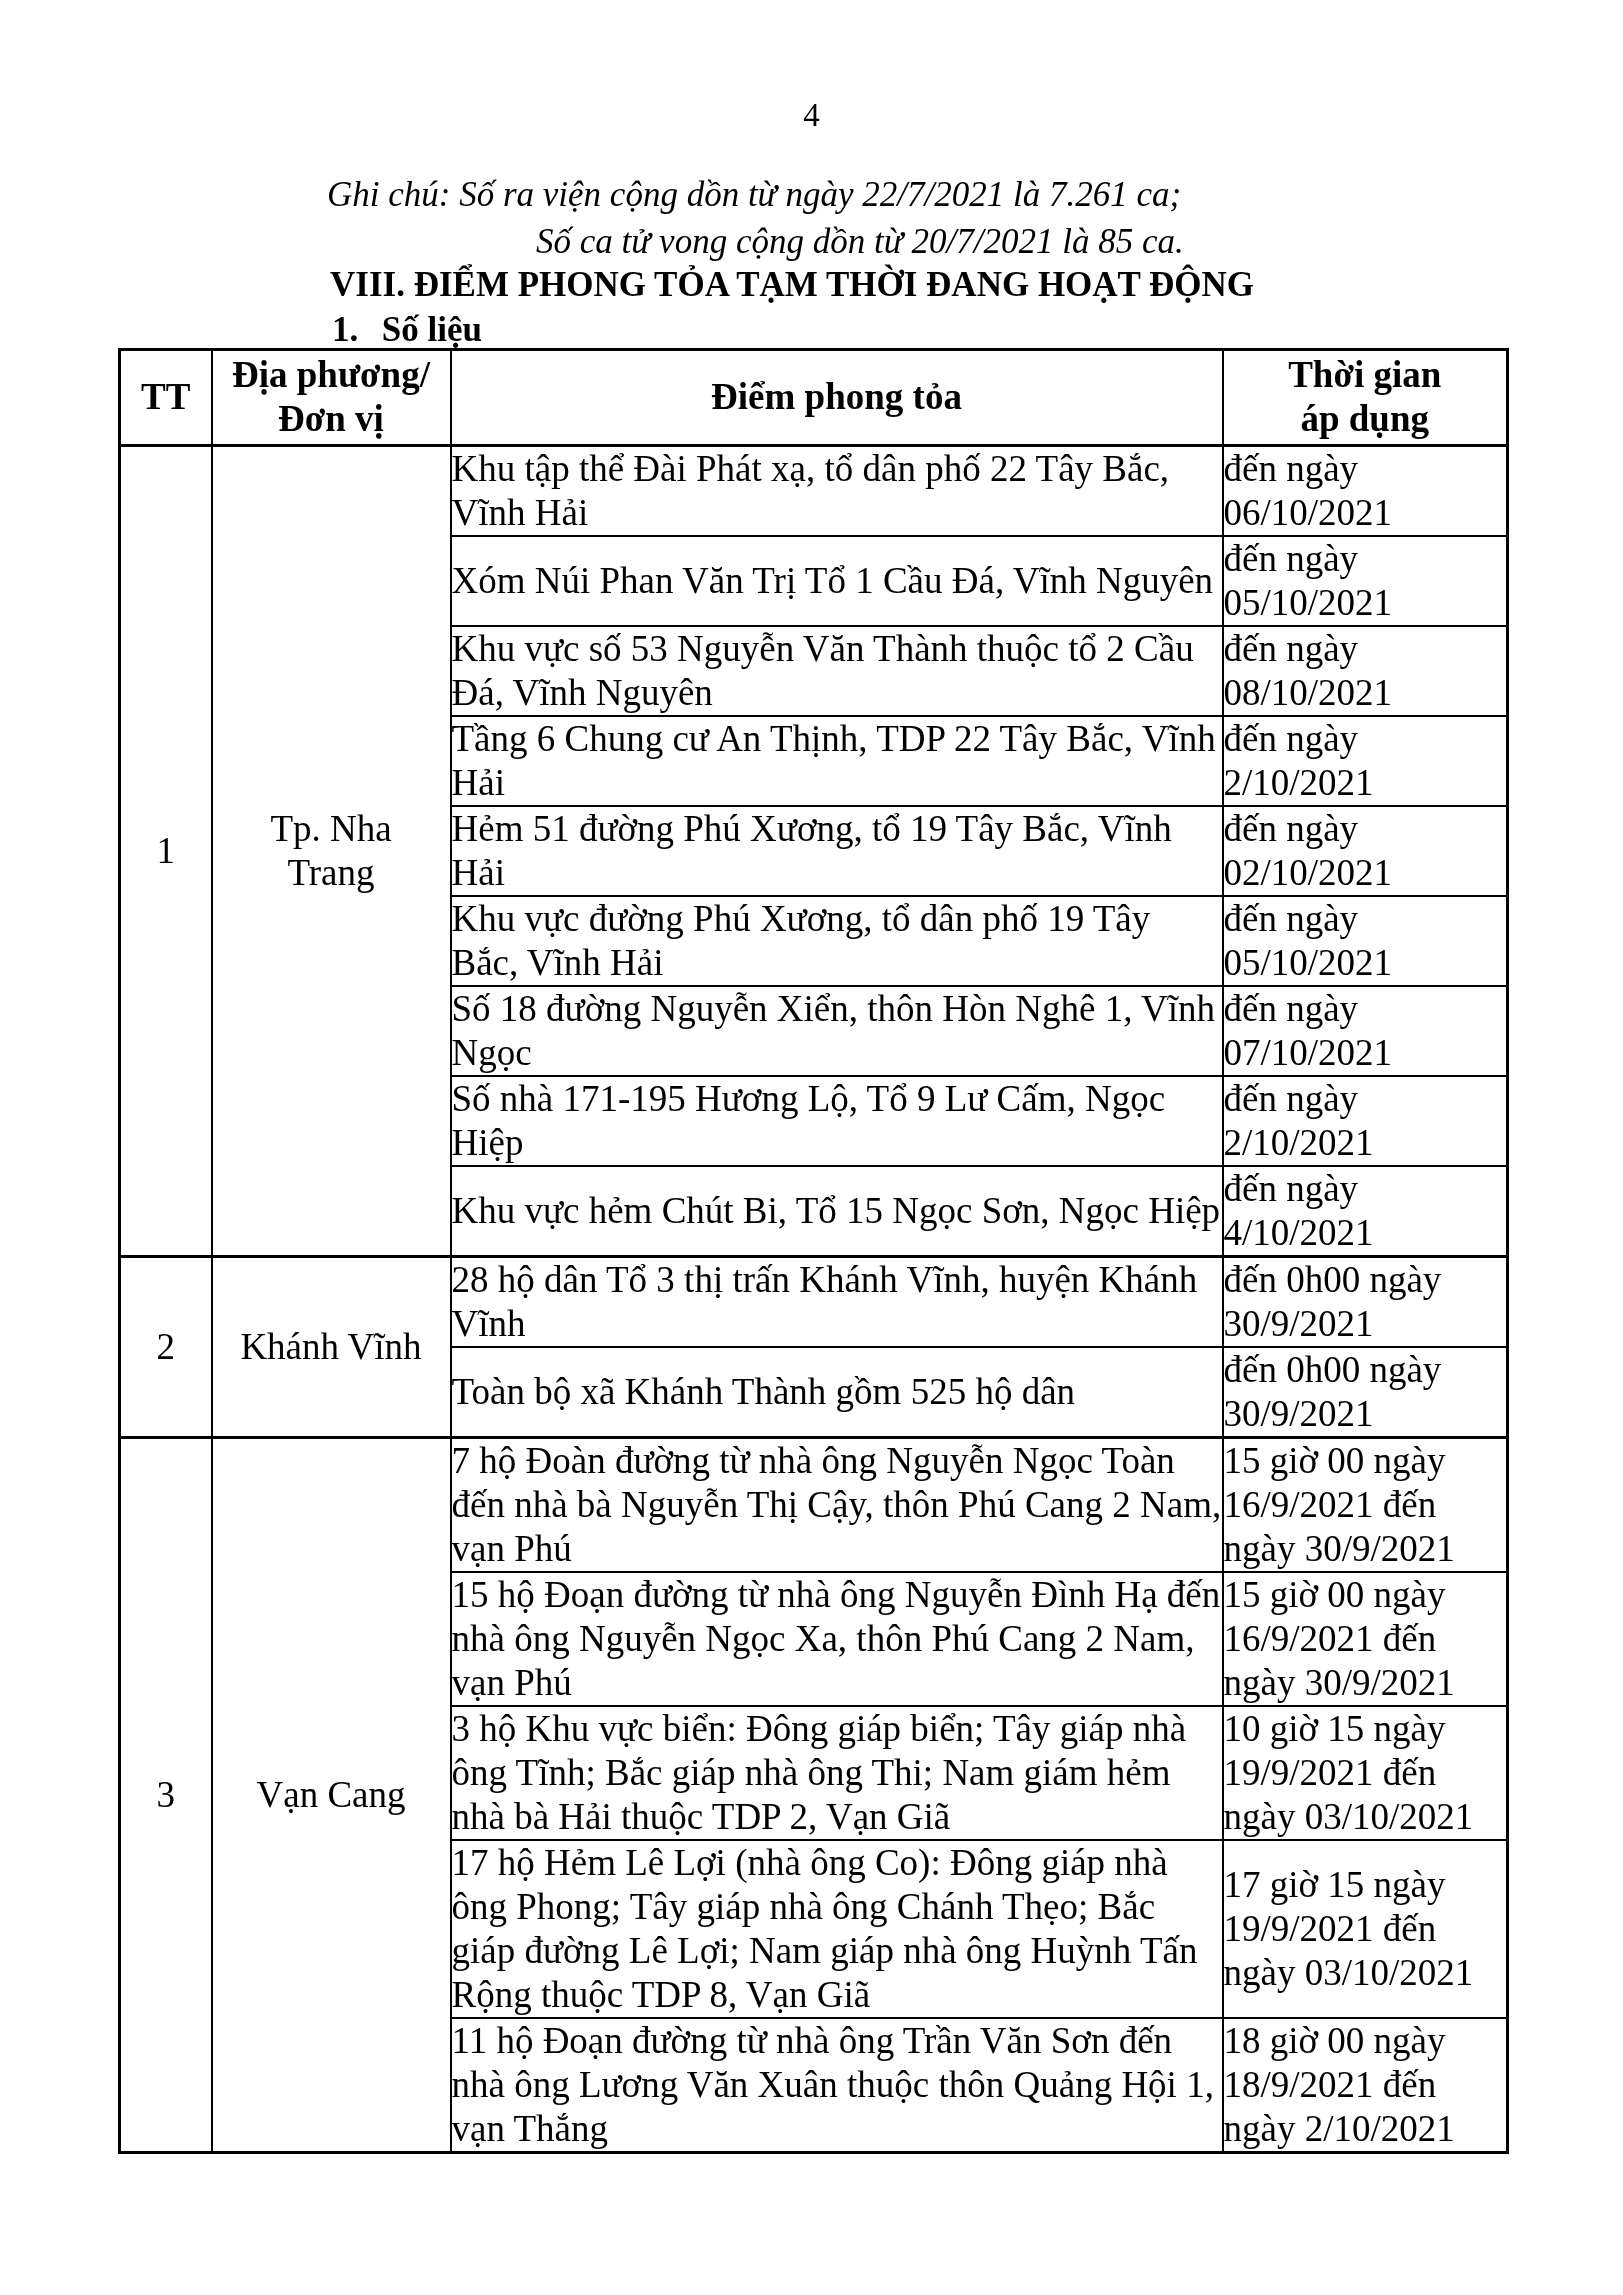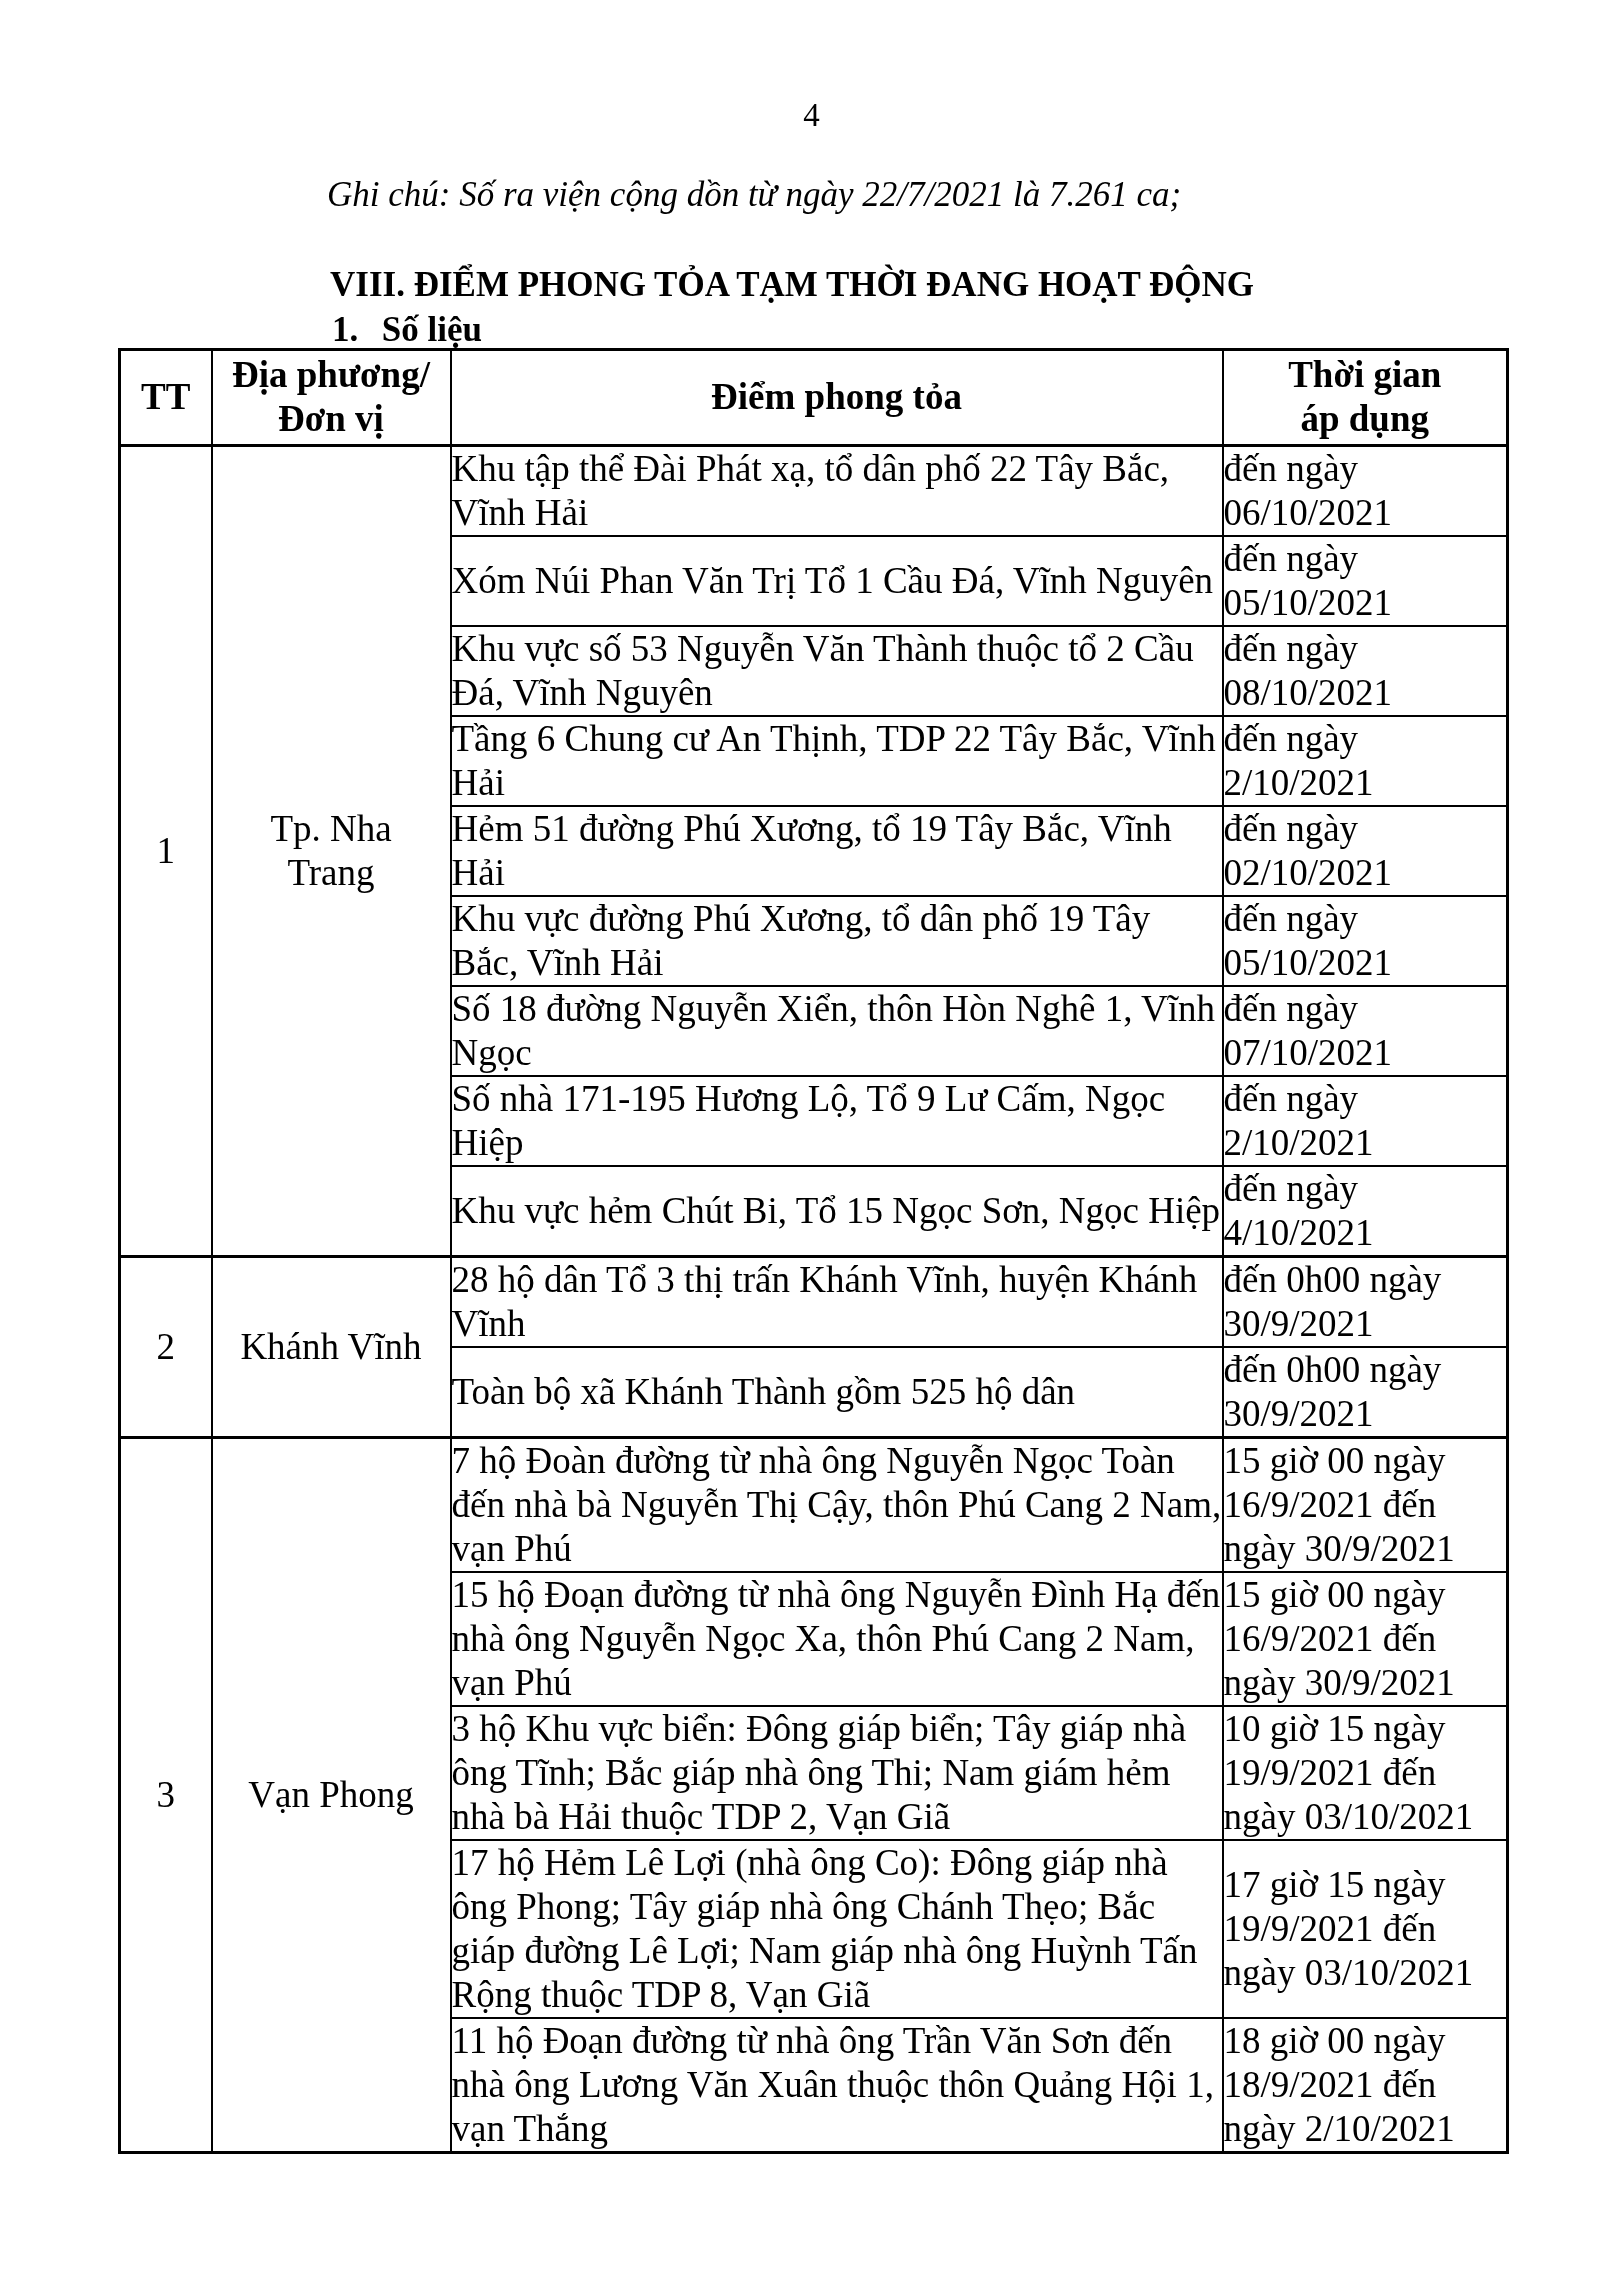--- a/index.html
+++ b/index.html
@@ -100,20 +100,21 @@
     border-radius: 28px;
   }
   tr.group-start td { border-top-width: 3.3px; }
 </style>
 </head>
 <body>
 
 <div class="page">
   <div class="page-number">4</div>
   <div class="note-line note-line-1">Ghi chú: Số ra viện cộng dồn từ ngày 22/7/2021 là 7.261 ca;</div>
+  <div class="note-line note-line-2">Số ca tử vong cộng dồn từ 20/7/2021 là 85 ca.</div>
   <div class="section-heading">VIII. ĐIỂM PHONG TỎA TẠM THỜI ĐANG HOẠT ĐỘNG</div>
   <div class="subsection-heading"><span class="sub-num">1.</span><span>Số liệu</span></div>
 
   <table class="lockdown">
     <colgroup>
       <col style="width:92px">
       <col style="width:239px">
       <col style="width:772px">
       <col style="width:285px">
     </colgroup>
@@ -172,21 +173,21 @@
           <td class="cell-locality" rowspan="2">Khánh Vĩnh</td>
           <td class="cell-point">28 hộ dân Tổ 3 thị trấn Khánh Vĩnh, huyện Khánh Vĩnh</td>
           <td class="cell-time">đến 0h00 ngày 30/9/2021</td>
         </tr>
         <tr style="height: 89px;">
           <td class="cell-point">Toàn bộ xã Khánh Thành  gồm 525 hộ dân</td>
           <td class="cell-time">đến 0h00 ngày 30/9/2021</td>
         </tr>
         <tr class="group-start" style="height: 131px;">
           <td class="cell-tt" rowspan="5">3</td>
-          <td class="cell-locality" rowspan="5">Vạn Phong</td>
+          <td class="cell-locality" rowspan="5">Vạn Cang</td>
           <td class="cell-point">7 hộ Đoàn đường từ nhà ông Nguyễn Ngọc Toàn đến nhà bà Nguyễn Thị Cậy, thôn Phú Cang 2 Nam, vạn Phú</td>
           <td class="cell-time">15 giờ 00 ngày 16/9/2021 đến ngày 30/9/2021</td>
         </tr>
         <tr style="height: 131px;">
           <td class="cell-point">15 hộ Đoạn đường từ nhà ông Nguyễn Đình Hạ đến nhà ông Nguyễn Ngọc Xa, thôn Phú Cang 2 Nam, vạn Phú</td>
           <td class="cell-time">15 giờ 00 ngày 16/9/2021 đến ngày 30/9/2021</td>
         </tr>
         <tr style="height: 131px;">
           <td class="cell-point">3 hộ Khu vực biển: Đông giáp biển; Tây giáp nhà ông Tĩnh; Bắc giáp nhà ông Thi; Nam giám hẻm nhà bà Hải thuộc TDP 2, Vạn Giã</td>
           <td class="cell-time">10 giờ 15 ngày 19/9/2021 đến ngày 03/10/2021</td>

